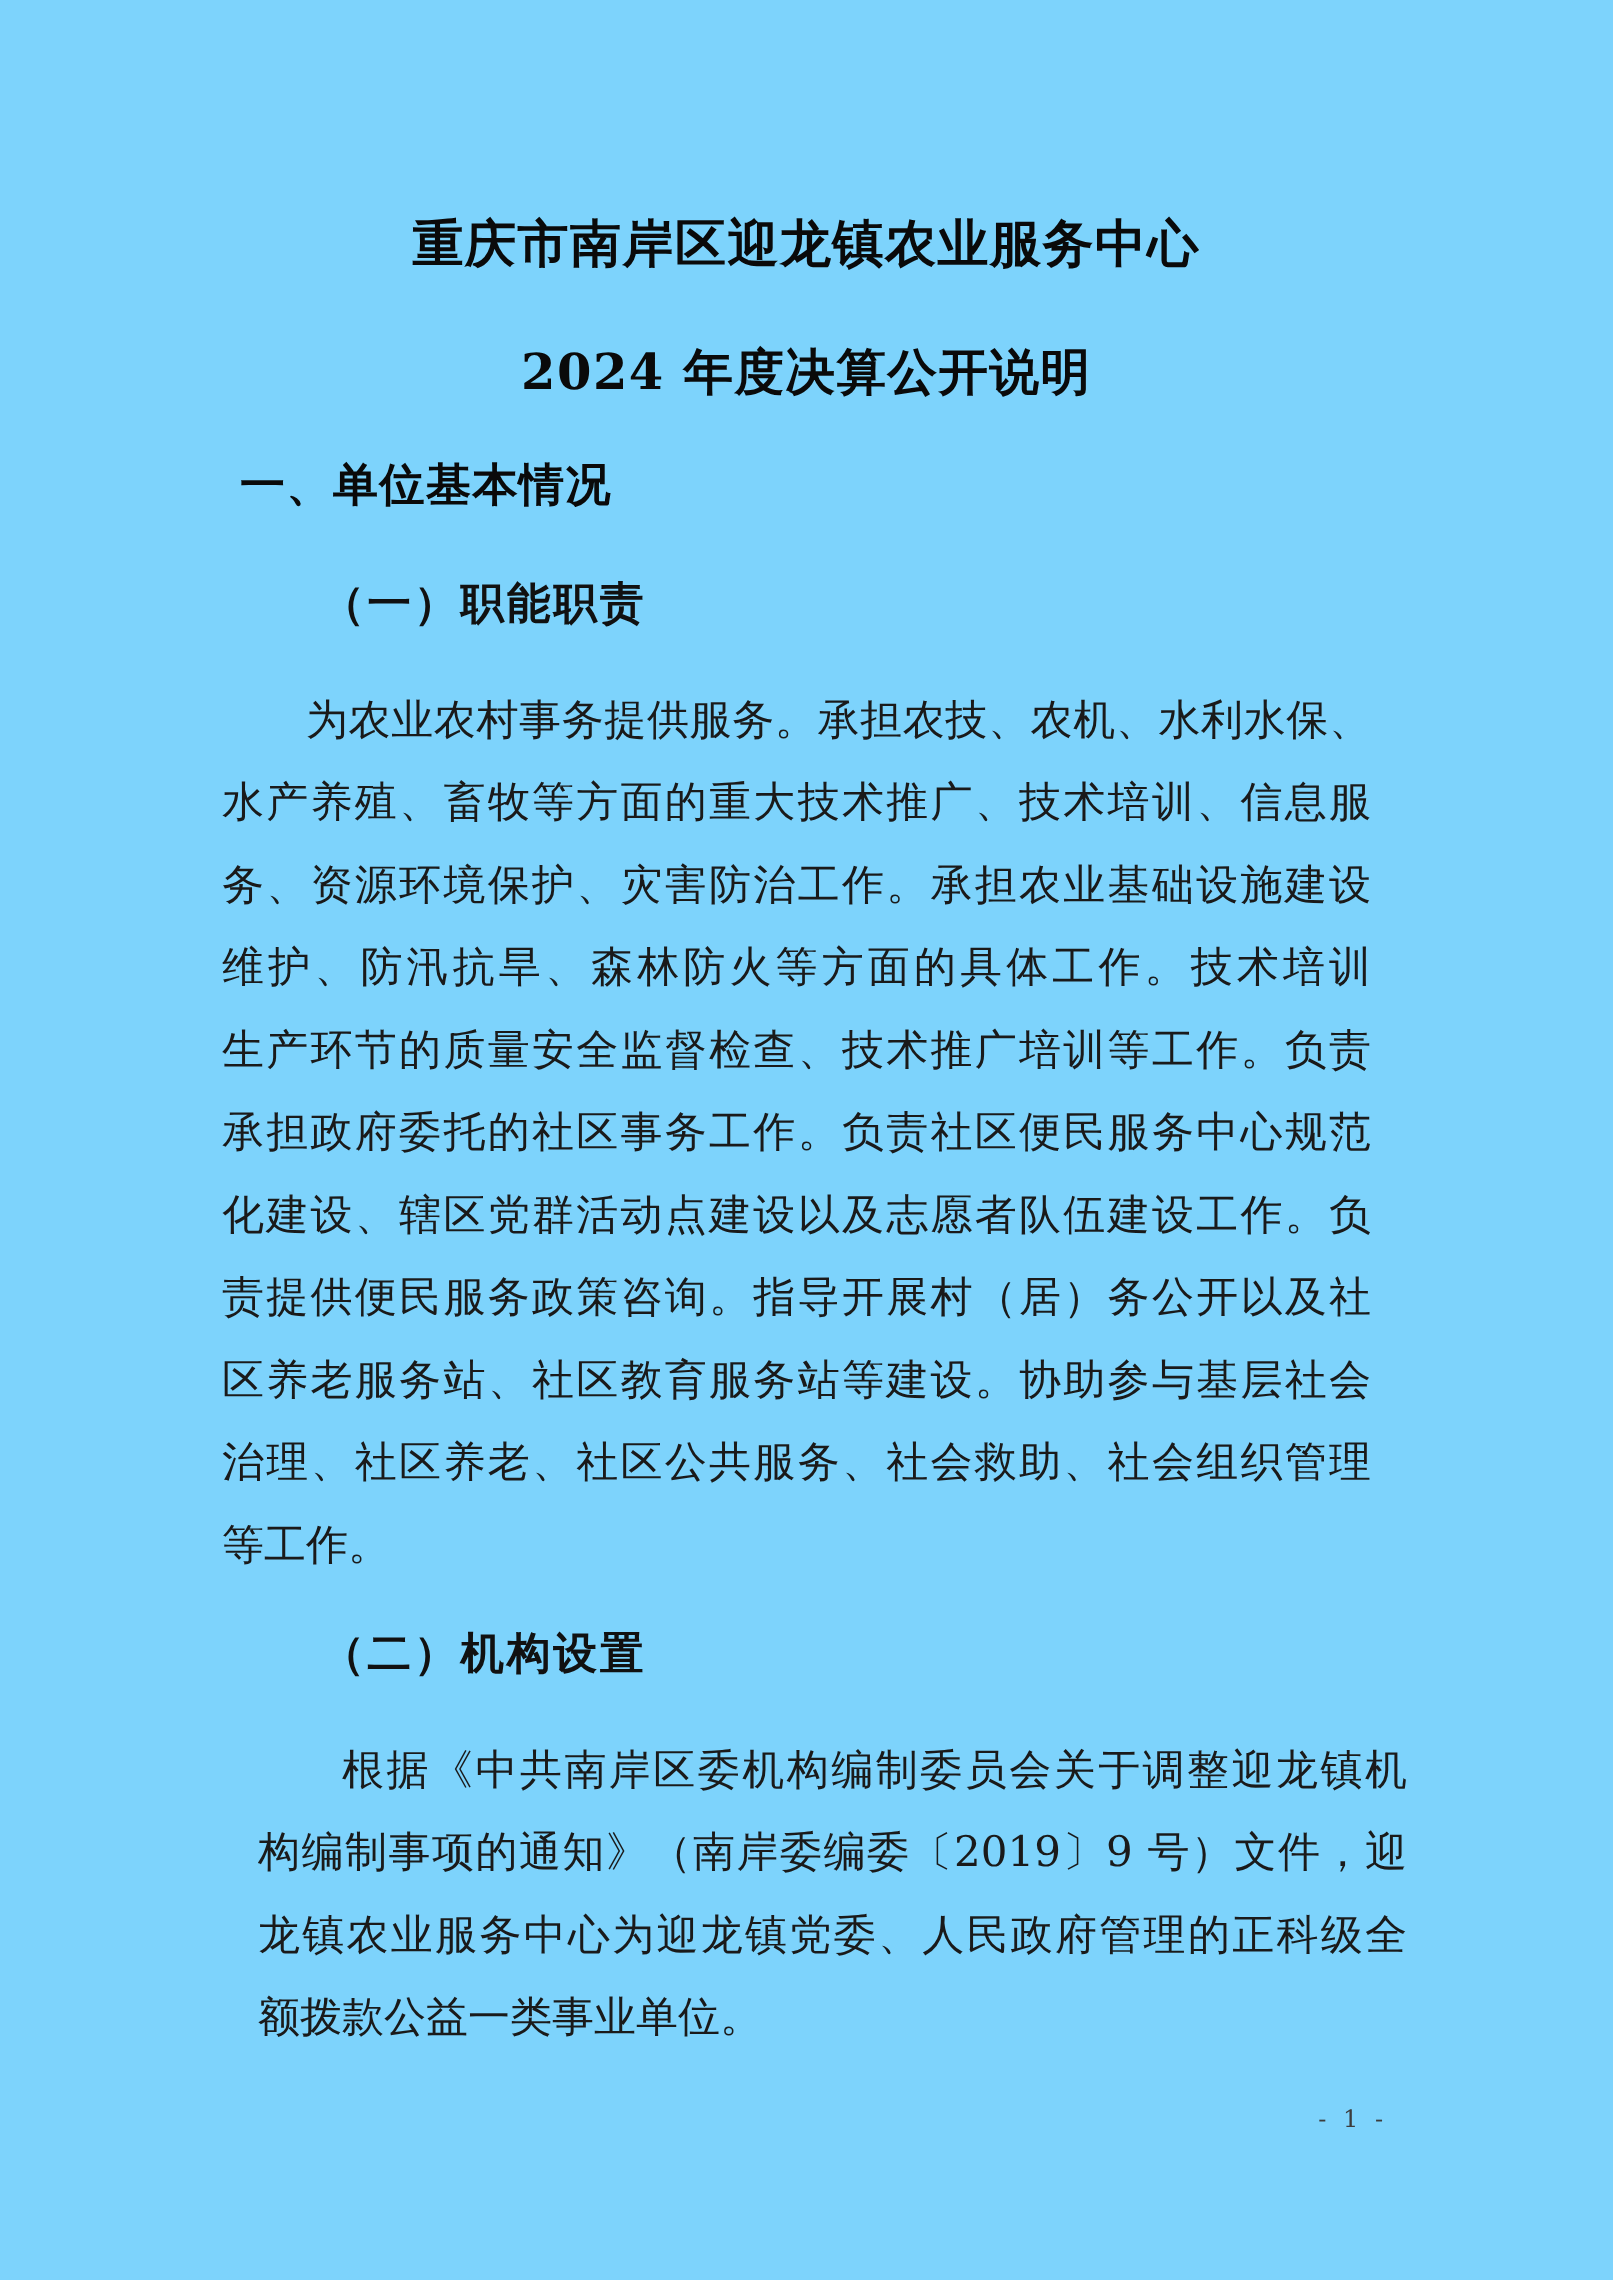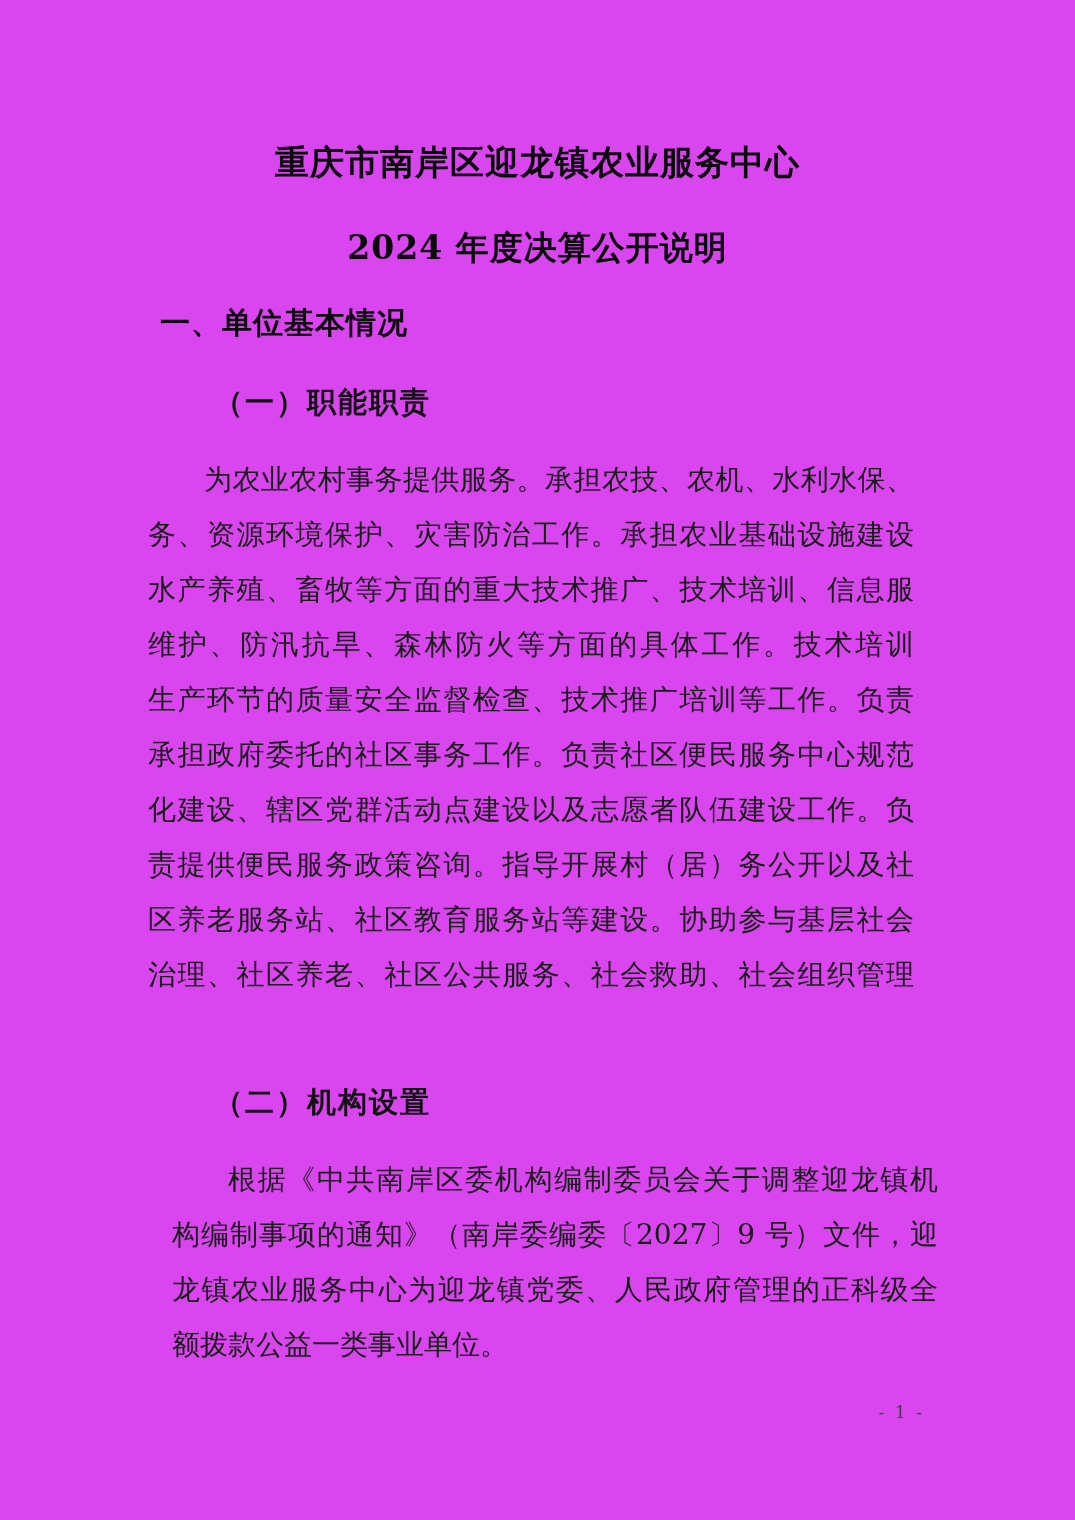--- a/index.html
+++ b/index.html
@@ -4,21 +4,21 @@
 <style>
   html, body {
     margin: 0;
     padding: 0;
     background: #ffffff;
   }
   .page {
     position: relative;
     width: 1075px;
     height: 1520px;
-    background: #d946ef;
+    background: #7dd3fc;
     overflow: hidden;
     font-family: "DejaVu Serif", "Liberation Serif", serif;
     color: #141414;
   }
   .doc-title {
     position: absolute;
     top: 140px;
     left: 0;
     width: 100%;
     text-align: center;
@@ -104,35 +104,36 @@
   <div class="doc-title">重庆市南岸区迎龙镇农业服务中心</div>
 
   <div class="doc-subtitle">2024 年度决算公开说明</div>
 
   <div class="section-heading">一、单位基本情况</div>
 
   <div class="sub-heading first">（一）职能职责</div>
 
   <div class="para first">
     <div class="line indent">为农业农村事务提供服务。承担农技、农机、水利水保、</div>
+    <div class="line">水产养殖、畜牧等方面的重大技术推广、技术培训、信息服</div>
     <div class="line">务、资源环境保护、灾害防治工作。承担农业基础设施建设</div>
-    <div class="line">水产养殖、畜牧等方面的重大技术推广、技术培训、信息服</div>
     <div class="line">维护、防汛抗旱、森林防火等方面的具体工作。技术培训</div>
     <div class="line">生产环节的质量安全监督检查、技术推广培训等工作。负责</div>
     <div class="line">承担政府委托的社区事务工作。负责社区便民服务中心规范</div>
     <div class="line">化建设、辖区党群活动点建设以及志愿者队伍建设工作。负</div>
     <div class="line">责提供便民服务政策咨询。指导开展村（居）务公开以及社</div>
     <div class="line">区养老服务站、社区教育服务站等建设。协助参与基层社会</div>
     <div class="line">治理、社区养老、社区公共服务、社会救助、社会组织管理</div>
+    <div class="line last">等工作。</div>
   </div>
 
   <div class="sub-heading second">（二）机构设置</div>
 
   <div class="para second">
     <div class="line indent">根据《中共南岸区委机构编制委员会关于调整迎龙镇机</div>
-    <div class="line">构编制事项的通知》（南岸委编委〔2027〕9 号）文件，迎</div>
+    <div class="line">构编制事项的通知》（南岸委编委〔2019〕9 号）文件，迎</div>
     <div class="line">龙镇农业服务中心为迎龙镇党委、人民政府管理的正科级全</div>
     <div class="line last">额拨款公益一类事业单位。</div>
   </div>
 
   <div class="page-footer">- 1 -</div>
 
 </div>
 
 </body></html>

